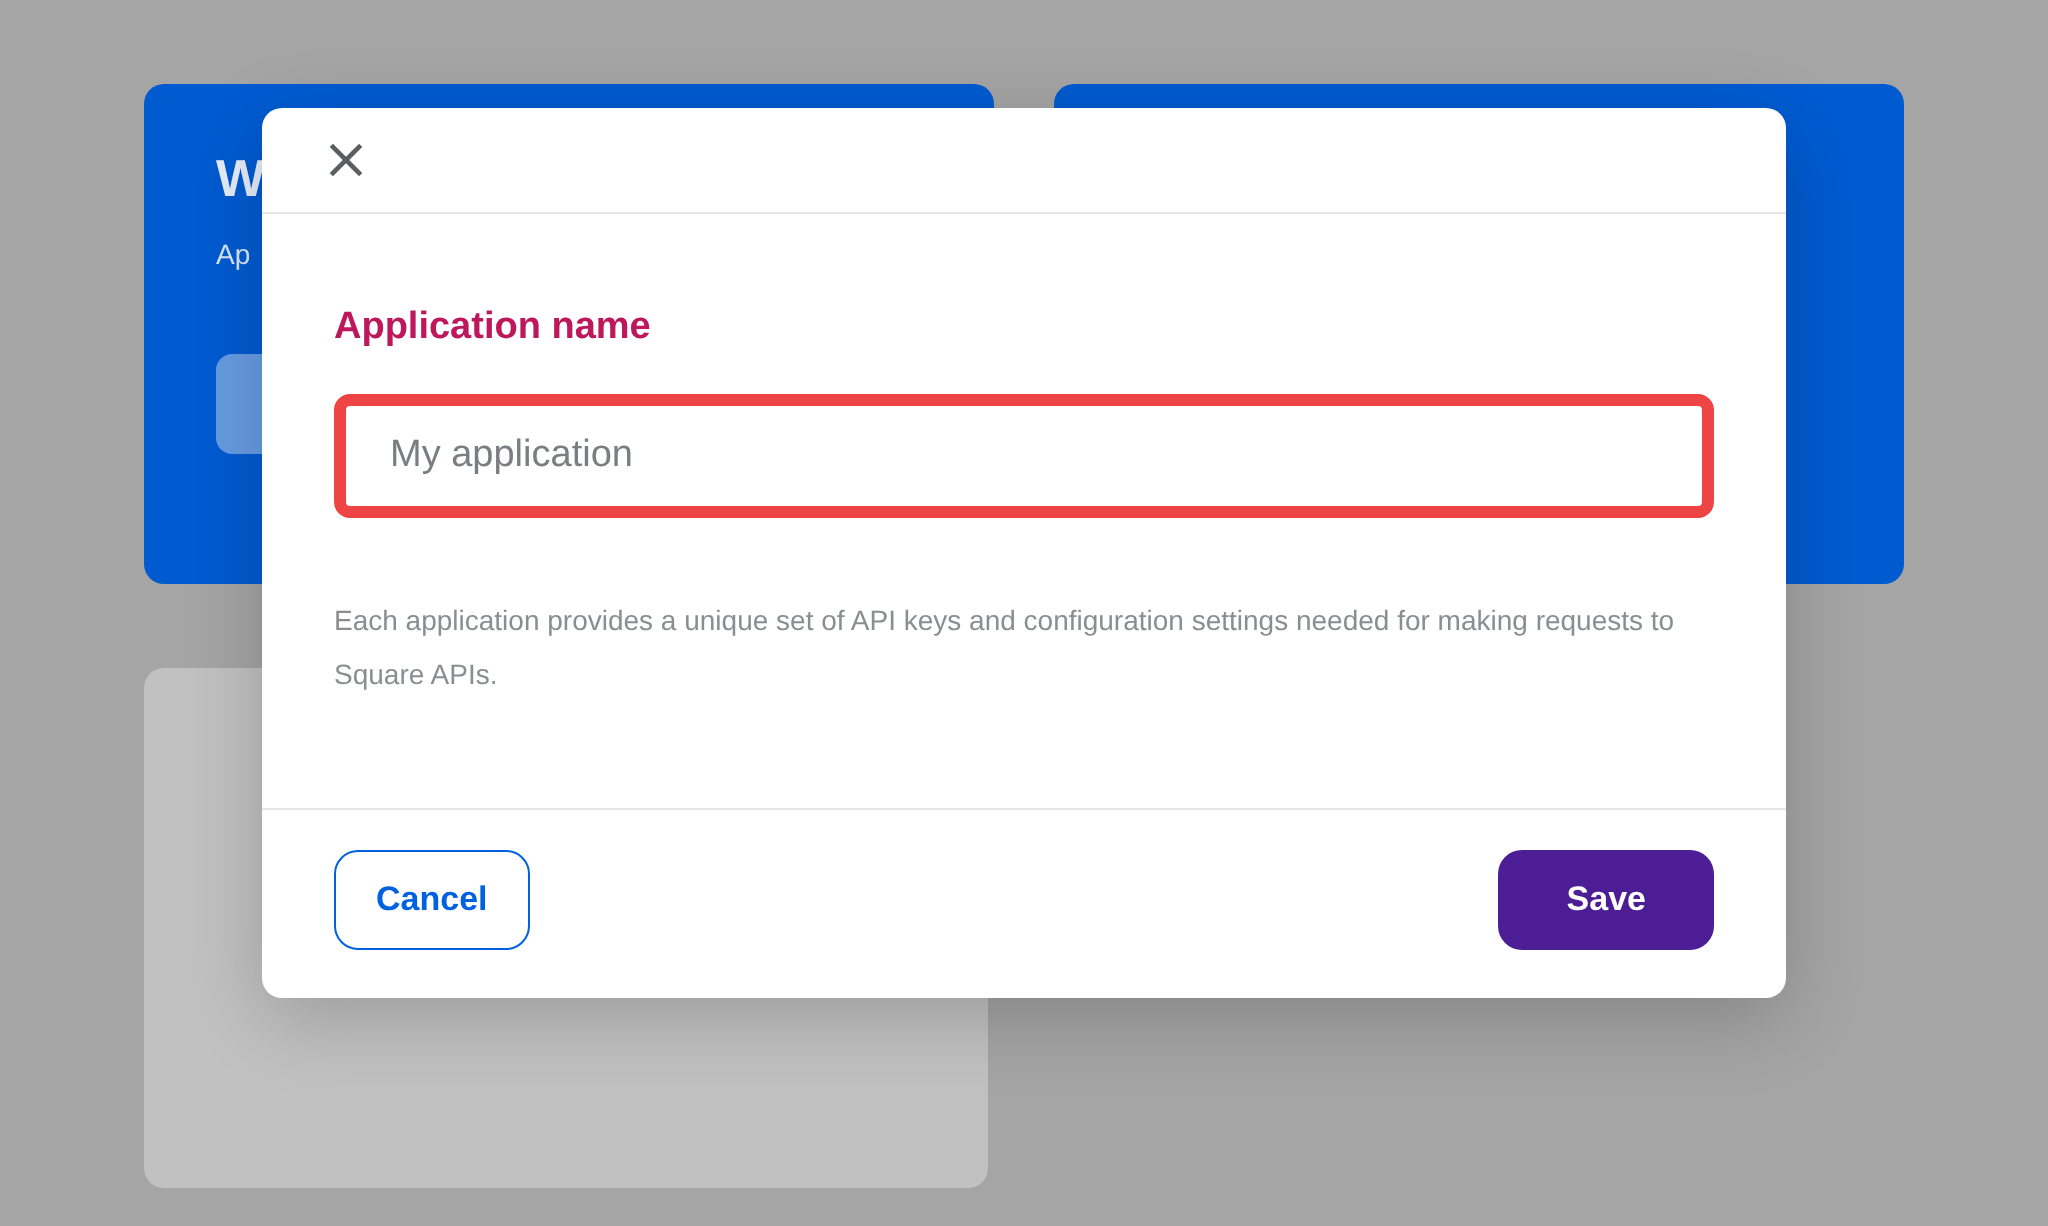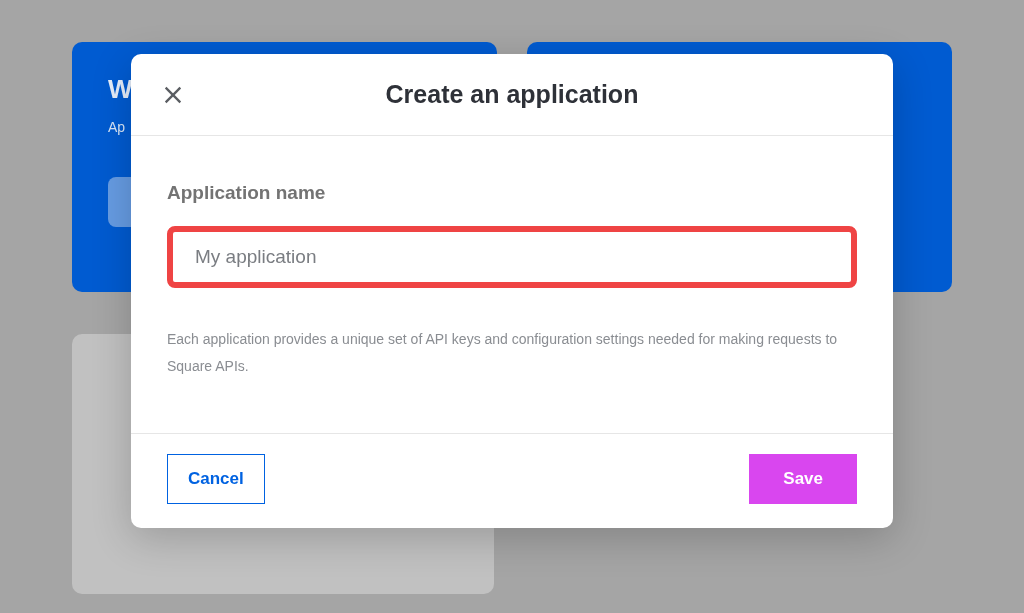--- a/index.html
+++ b/index.html
@@ -105,21 +105,21 @@
       height: 22px;
       stroke: #5a5d62;
       stroke-width: 2.5;
     }
     .modal-body {
       padding: 46px 36px 52px 36px;
     }
     .form-label {
       font-size: 19px;
       font-weight: 700;
-      color: #737373;
+      color: #be185d;
       margin-bottom: 22px;
     }
     .text-input {
       width: 100%;
       height: 62px;
       border: 6px solid #ef4444;
       border-radius: 8px;
       padding: 0 22px;
       font-size: 19px;
       color: #1a1c20;
@@ -136,35 +136,35 @@
     }
     .modal-footer {
       border-top: 1px solid #e6e6e6;
       padding: 20px 36px 24px 36px;
       display: flex;
       justify-content: space-between;
       align-items: center;
     }
     .btn {
       height: 50px;
-      border-radius: 0;
+      border-radius: 12px;
       font-size: 17px;
       font-weight: 600;
       cursor: pointer;
       padding: 0 24px;
       border: none;
     }
     .btn-cancel {
       background: #fff;
       border: 1px solid #0062e1;
       color: #0062e1;
       padding: 0 20px;
     }
     .btn-save {
-      background: #d946ef;
+      background: #4c1d95;
       color: #fff;
       padding: 0 34px;
     }
   </style>
 </head>
 <body>
 
 <div class="bg-cards">
   <div class="bg-card">
     <div class="bg-card-title">W</div>
@@ -177,21 +177,20 @@
 
 <div class="modal-overlay">
   <div class="modal">
     <div class="modal-header">
       <button class="close-btn">
         <svg viewBox="0 0 24 24" fill="none">
           <line x1="4" y1="4" x2="20" y2="20"></line>
           <line x1="20" y1="4" x2="4" y2="20"></line>
         </svg>
       </button>
-      <h1 class="modal-title">Create an application</h1>
     </div>
     <div class="modal-body">
       <div class="form-label">Application name</div>
       <input type="text" class="text-input" placeholder="My application" style="">
       <div class="help-text">Each application provides a unique set of API keys and configuration settings needed for making requests to Square APIs.</div>
     </div>
     <div class="modal-footer">
       <button class="btn btn-cancel">Cancel</button>
       <button class="btn btn-save">Save</button>
     </div>

